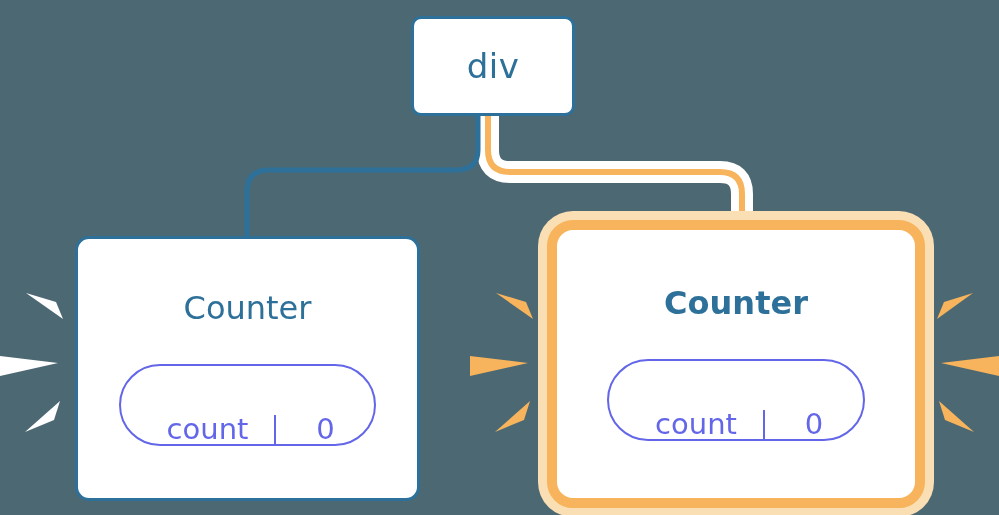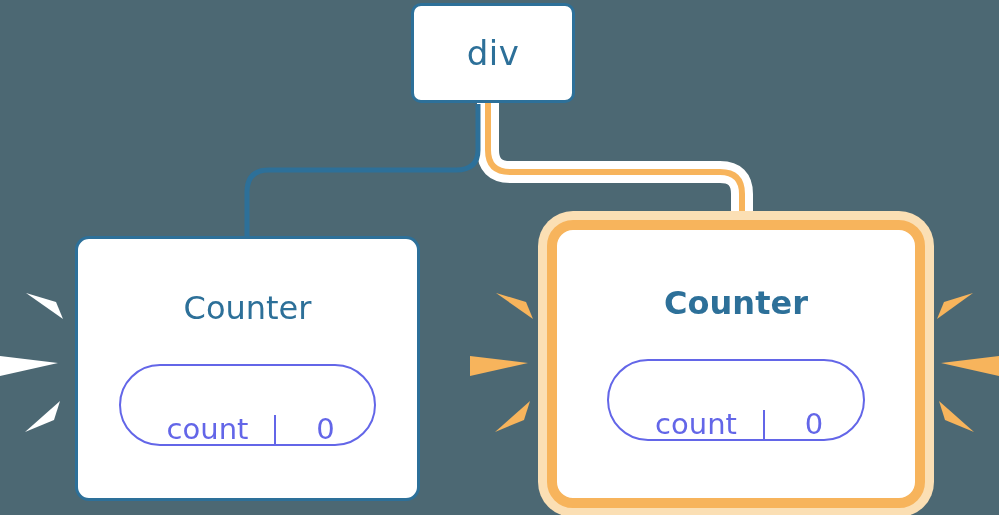--- a/index.html
+++ b/index.html
@@ -30,21 +30,21 @@
     box-sizing: border-box;
     background: #ffffff;
     display: flex;
     flex-direction: column;
     align-items: center;
     justify-content: center;
   }
   
   #div-node {
     left: 411px;
-    top: 3px;
+    top: 16px;
     width: 164px;
     height: 100px;
     border: 3px solid #2d7099;
     border-radius: 10px;
     z-index: 5;
   }
   #div-node .node-title {
     font-size: 34px;
     color: #2d7099;
     letter-spacing: 0.5px;

